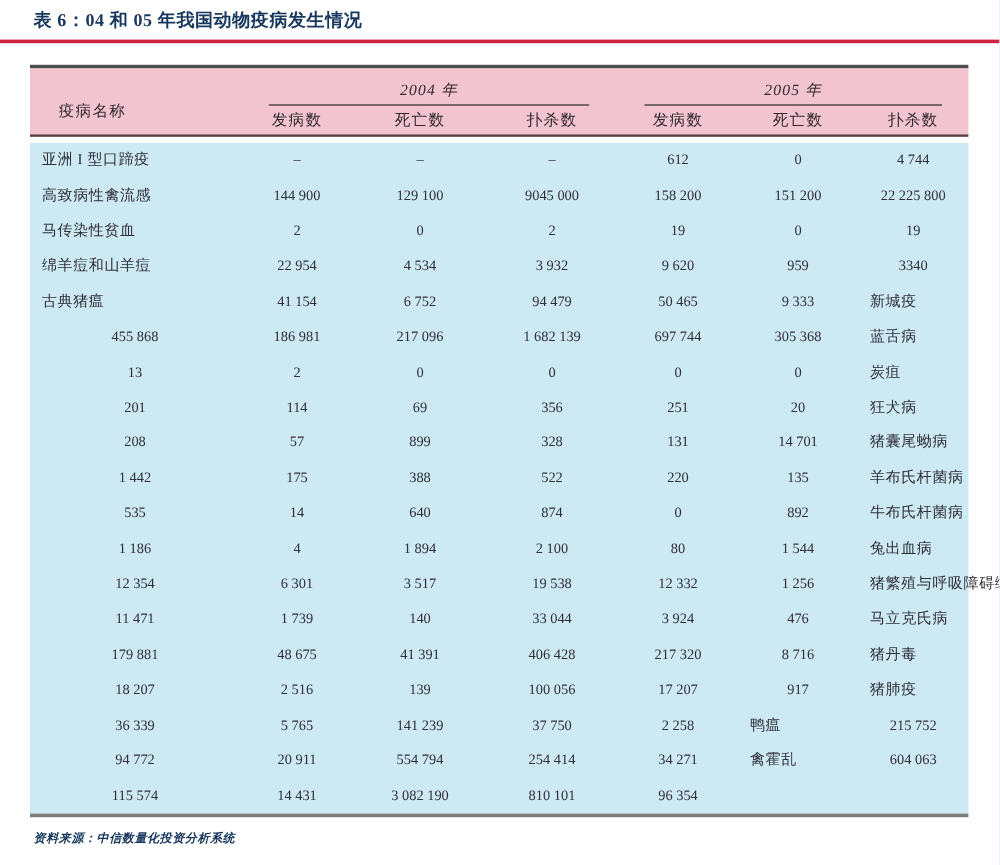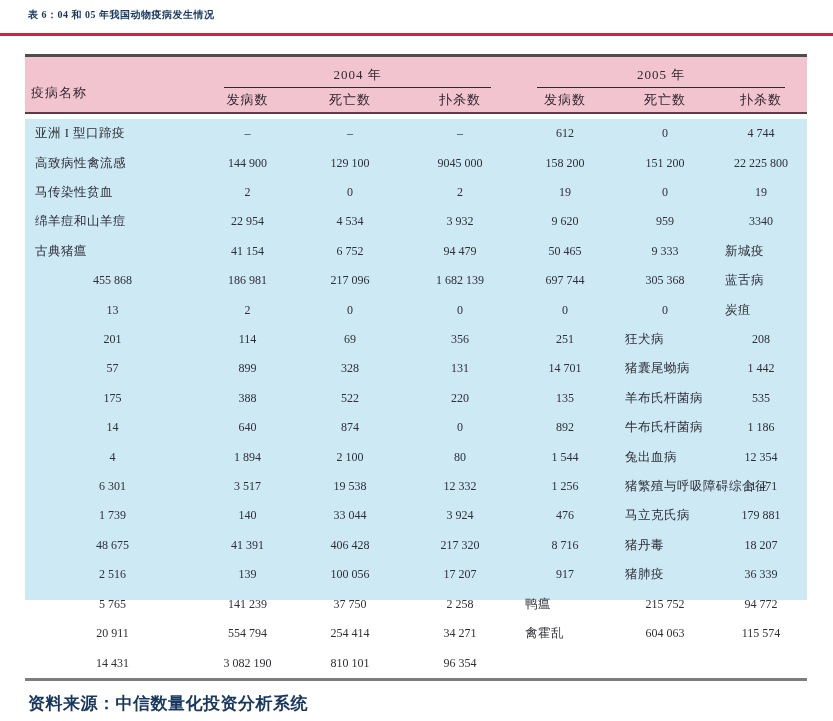--- a/index.html
+++ b/index.html
@@ -3,21 +3,21 @@
 <meta charset="utf-8">
 <style>
   html,body{margin:0;padding:0;}
   body{
     width:833px;height:721px;position:relative;background:#ffffff;
     font-family:"Liberation Serif","DejaVu Serif",serif;
     -webkit-font-smoothing:antialiased;
   }
   .page-title{
     position:absolute;left:28px;top:8px;
-    font-size:10px;font-weight:bold;color:#17375e;letter-spacing:.5px;
+    font-size:15px;font-weight:bold;color:#17375e;letter-spacing:.5px;
   }
   .red-rule{
     position:absolute;left:0;top:33px;width:833px;height:3px;background:#cc2244;
   }
   .panel{
     position:absolute;left:20px;top:48px;width:792px;height:638px;background:#ffffff;
   }
   .bar{position:absolute;left:5px;width:782px;}
   .bar.top{top:6px;height:3px;background:#4d4d4d;}
   .bar.maroon{top:64px;height:2px;background:#5e3a44;}
@@ -28,47 +28,47 @@
     grid-template-columns:175px 95px 110px 110px 100px 100px 92px;
   }
   .thead{
     position:absolute;left:5px;top:9px;width:782px;height:55px;
     background:#f2c4d0;color:#33282f;
     grid-template-rows:31px 24px;
     font-size:13px;
   }
   .h-name{
     grid-column:1;grid-row:1/3;display:flex;align-items:center;
-    padding-left:6px;letter-spacing:1px;margin-top:16px;
+    padding-left:24px;letter-spacing:1px;margin-top:16px;
   }
   .h-year{
     grid-row:1;display:flex;flex-direction:column;align-items:center;justify-content:flex-end;
   }
-  .h-year .y-label{padding-bottom:3px;letter-spacing:1px;}
+  .h-year .y-label{padding-bottom:3px;letter-spacing:1px;font-style:italic;}
   .h-year .y-rule{width:85%;height:1px;background:#2a2a2a;}
   .h-year.g2004{grid-column:2/5;}
   .h-year.g2005{grid-column:5/8;}
   .h-sub{
     grid-row:2;display:flex;align-items:center;justify-content:center;letter-spacing:1px;
   }
   .tbody{
-    position:absolute;left:5px;top:71px;width:782px;height:481px;
+    position:absolute;left:5px;top:71px;width:782px;height:559px;
     background:#cde9f4;color:#2f2f38;
     grid-auto-rows:29.42px;
     font-size:12.5px;
   }
   .r-name{
     display:flex;align-items:center;padding-left:10px;letter-spacing:.5px;white-space:nowrap;
   }
   .r-val{
     display:flex;align-items:center;justify-content:center;font-size:12px;white-space:nowrap;
   }
   .source-note{
     position:absolute;left:28px;top:692px;
-    font-size:17px;font-weight:bold;color:#17375e;letter-spacing:.5px;
+    font-size:10px;font-weight:bold;font-style:italic;color:#17375e;letter-spacing:.5px;
   }
 </style>
 </head>
 <body>
 
 <div class="page-title">表 6：04 和 05 年我国动物疫病发生情况</div>
 <div class="red-rule"></div>
 
 <div class="panel">
   <div class="bar top"></div>
@@ -148,20 +148,21 @@
   <div class="r-val">0</div>
   <div class="r-val">0</div>
   <div class="r-val">0</div>
 
   <div class="r-name">炭疽</div>
   <div class="r-val">201</div>
   <div class="r-val">114</div>
   <div class="r-val">69</div>
   <div class="r-val">356</div>
   <div class="r-val">251</div>
+  <div class="r-val">20</div>
 
   <div class="r-name">狂犬病</div>
   <div class="r-val">208</div>
   <div class="r-val">57</div>
   <div class="r-val">899</div>
   <div class="r-val">328</div>
   <div class="r-val">131</div>
   <div class="r-val">14 701</div>
 
   <div class="r-name">猪囊尾蚴病</div>

